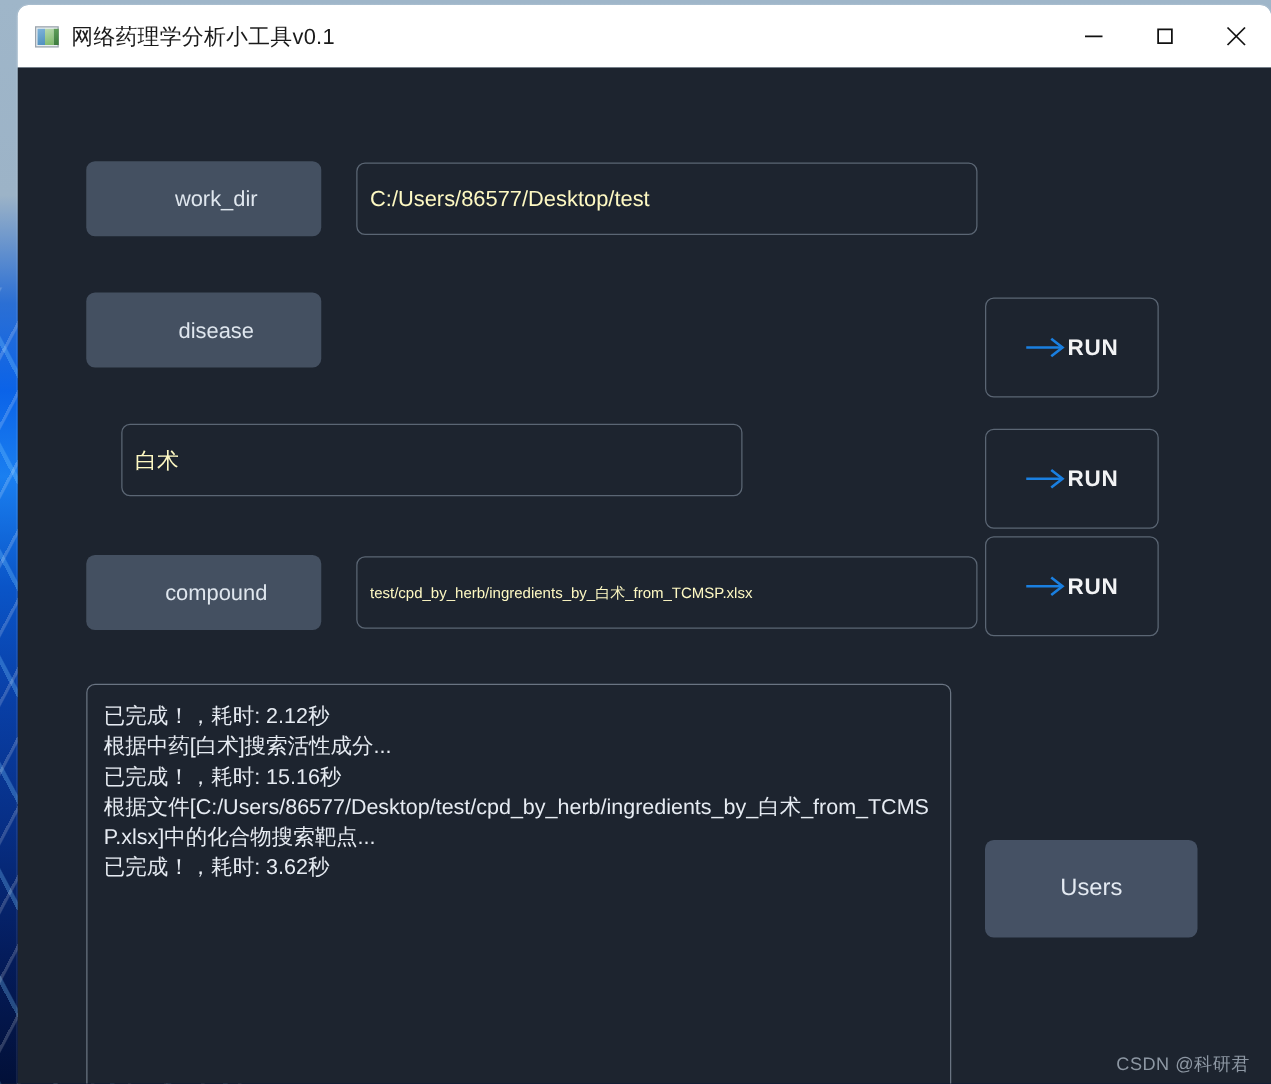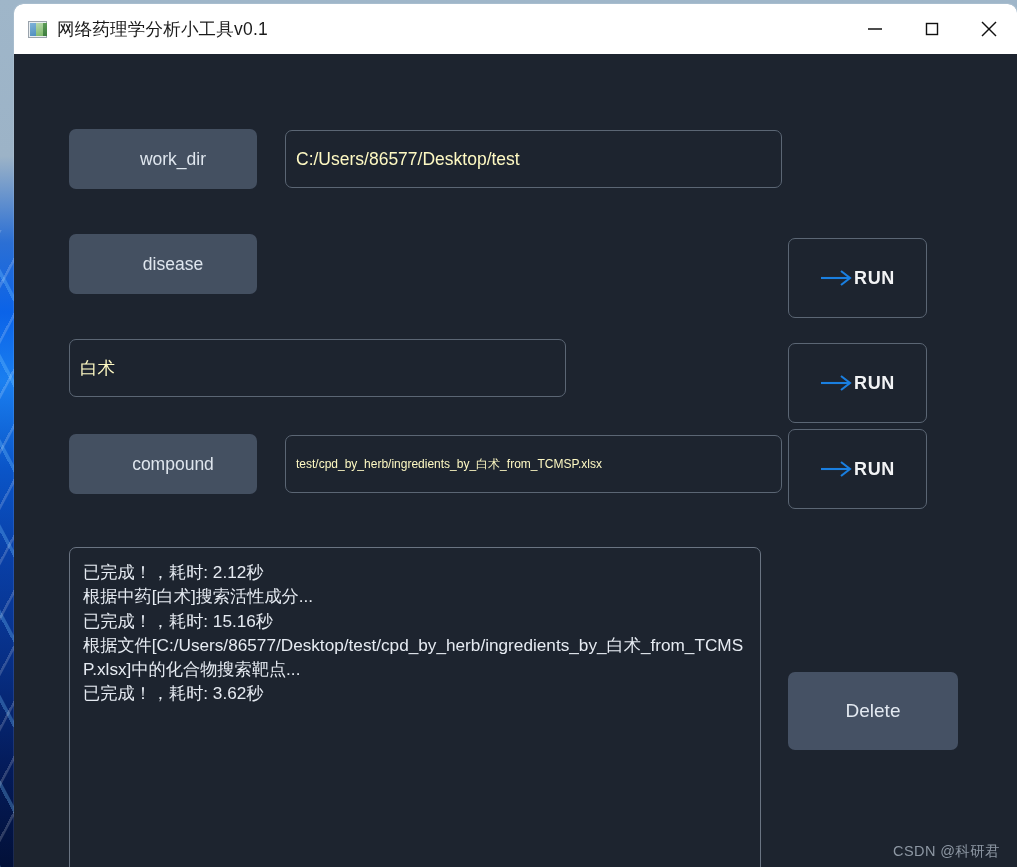--- a/index.html
+++ b/index.html
@@ -271,49 +271,49 @@
       </div>
       <div class="run-btn" style="position:absolute; left:774px; top:184px;">
         <svg class="arrow" width="34" height="18" viewBox="0 0 34 18">
           <line x1="1" y1="9" x2="29" y2="9" stroke="#1a7fe0" stroke-width="2.1"></line>
           <polyline points="21,2 30,9 21,16" fill="none" stroke="#1a7fe0" stroke-width="2.1"></polyline>
         </svg>
         <span class="run-label">RUN</span>
       </div>
 
       <div class="row" style="left:55px; top:285px;">
-        <div class="text-input" style="width:497px; ">白术</div>
+        <div class="text-input" style="width:497px; margin-left:28px;">白术</div>
       </div>
       <div class="run-btn" style="position:absolute; left:774px; top:289px;">
         <svg class="arrow" width="34" height="18" viewBox="0 0 34 18">
           <line x1="1" y1="9" x2="29" y2="9" stroke="#1a7fe0" stroke-width="2.1"></line>
           <polyline points="21,2 30,9 21,16" fill="none" stroke="#1a7fe0" stroke-width="2.1"></polyline>
         </svg>
         <span class="run-label">RUN</span>
       </div>
 
-      <div class="row" style="left:55px; top:380px;">
+      <div class="row" style="left:55px; top:390px;">
         <div class="label-btn">compound</div>
         <div class="text-input" style="width:497px; margin-left:28px; font-size:12px;">test/cpd_by_herb/ingredients_by_白术_from_TCMSP.xlsx</div>
       </div>
       <div class="run-btn" style="position:absolute; left:774px; top:375px;">
         <svg class="arrow" width="34" height="18" viewBox="0 0 34 18">
           <line x1="1" y1="9" x2="29" y2="9" stroke="#1a7fe0" stroke-width="2.1"></line>
           <polyline points="21,2 30,9 21,16" fill="none" stroke="#1a7fe0" stroke-width="2.1"></polyline>
         </svg>
         <span class="run-label">RUN</span>
       </div>
 
       <div id="log-box">
         <div class="log-line">已完成！，耗时: 2.12秒</div>
         <div class="log-line">根据中药[白术]搜索活性成分...</div>
         <div class="log-line">已完成！，耗时: 15.16秒</div>
         <div class="log-line">根据文件[C:/Users/86577/Desktop/test/cpd_by_herb/ingredients_by_白术_from_TCMSP.xlsx]中的化合物搜索靶点...</div>
         <div class="log-line">已完成！，耗时: 3.62秒</div>
       </div>
 
-      <div id="delete-btn">Delete</div>
+      <div id="delete-btn">Users</div>
 
       <div id="watermark">CSDN @科研君</div>
 
     </div>
   </div>
 </div>
 
 </body></html>

